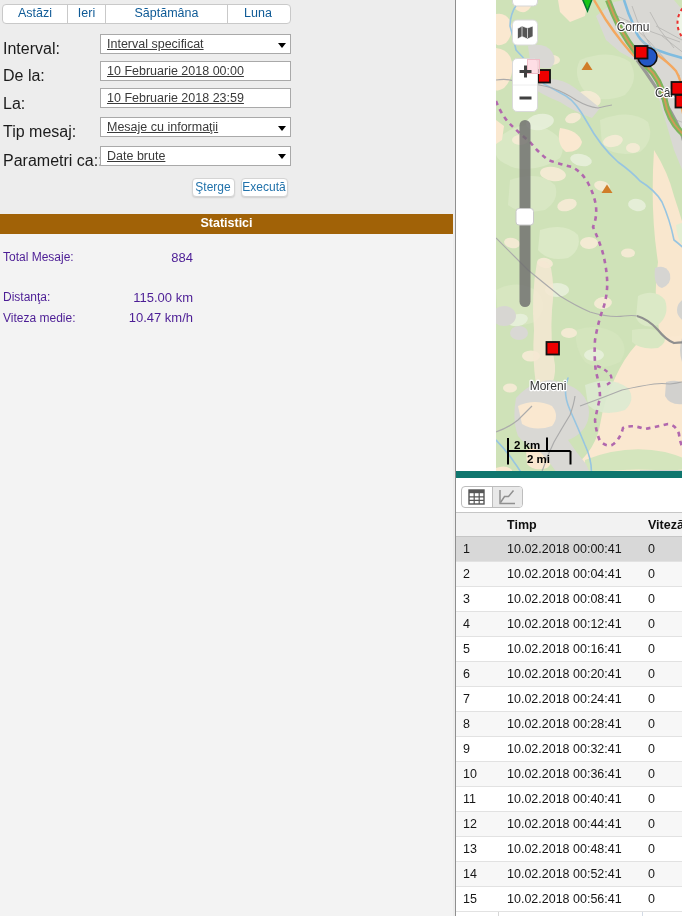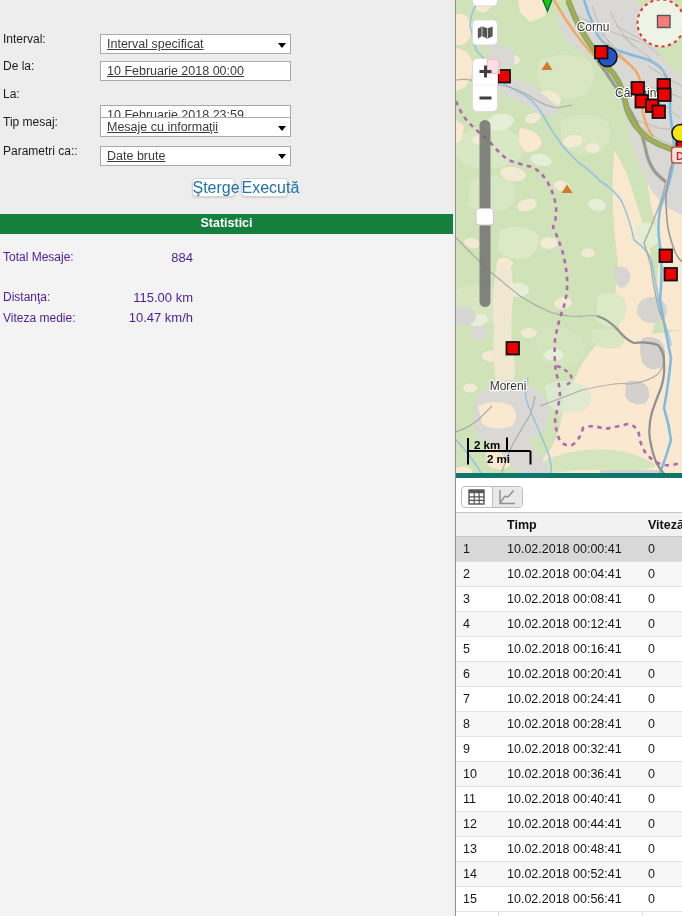--- a/index.html
+++ b/index.html
@@ -8,36 +8,36 @@
 #left { position:absolute; left:0; top:0; width:453px; height:916px; background:#ededed; }
 #leftlow { position:absolute; left:0; top:233px; width:453px; height:683px; background:#f3f3f3; }
 #right { position:absolute; left:455px; top:0; width:227px; height:916px; background:#fff; border-left:1px solid #8f8f8f; }
 
 
 #tgrp { position:absolute; left:2px; top:4px; width:289px; height:19.5px; background:#fff;
   border:1px solid #c9c9c9; border-radius:4px; display:flex; }
 #tgrp .tb { color:#0e5a96; font-size:12.5px; text-align:center; line-height:17px; border-right:1px solid #c9c9c9; }
 #tgrp .tb:last-child { border-right:none; }
 
-.lbl { position:absolute; left:3px; font-size:12px; color:#1b1b1b; }
+.lbl { position:absolute; left:3px; font-size:16px; color:#1b1b1b;margin-top:8px; }
 .fld { position:absolute; left:100px; width:191px; height:20px; background:#fff;
   border:1px solid #a9a9a9; font-size:12.5px; color:#3a3a3a; line-height:19px; padding-left:6px;text-decoration:underline; }
 .arr { position:absolute; right:4px; top:7.5px; width:0; height:0;
   border-left:4.5px solid transparent; border-right:4.5px solid transparent; border-top:5px solid #000; }
 .btn { position:absolute; height:19px; background:#fff; border:1px solid #d4d4d4; border-radius:4px;
-  color:#2172ab; font-size:16px; text-align:center; line-height:17px; box-shadow:0 1px 1.5px rgba(0,0,0,0.12); }
-
-#statbar { position:absolute; left:0; top:213.5px; width:453px; height:20px; background:#15803d;
+  color:#2172ab; font-size:12px; text-align:center; line-height:17px; box-shadow:0 1px 1.5px rgba(0,0,0,0.12); }
+
+#statbar { position:absolute; left:0; top:213.5px; width:453px; height:20px; background:#a16207;
   color:#fff; font-size:12.5px; font-weight:bold; text-align:center; line-height:19.5px; }
 .srow { position:absolute; left:0; width:453px; height:20px; font-size:12px; color:#4c1d95; }
 .srow .sl { position:absolute; left:3px; top:0; }
 .srow .sv { position:absolute; left:0; top:-0.5px; width:157px; text-align:right; font-size:13px;margin-left:36px; }
 
 
-#mapbox { position:absolute; left:0; top:0; width:226px; height:478px; border-bottom:5px solid #0f766e; overflow:hidden; }
+#mapbox { position:absolute; left:0; top:0; width:226px; height:478px; border-bottom:7px solid #0f766e; overflow:hidden;padding-left:40px; }
 #toolrow { position:absolute; left:0; top:479px; width:226px; height:33px; background:#fff; }
 #btngrp { position:absolute; left:5px; top:7px; width:62px; height:22px; border:1px solid #bdbdbd;
   border-radius:4px; overflow:hidden; display:flex; background:#fff; }
 #btngrp .half { width:31px; height:100%; display:flex; align-items:center; justify-content:center; }
 #btngrp .half.g { background:#e9e9e9; border-left:1px solid #bdbdbd; }
 
 #tbl { position:absolute; left:0; top:512px; width:227px; }
 .thr { height:25px; background:#f2f2f2; border-top:1px solid #c6c6c6; border-bottom:1px solid #c6c6c6; position:relative; }
 .thr .h1 { position:absolute; left:51px; top:5px; font-size:12.5px; font-weight:bold; color:#111; }
 .thr .h2 { position:absolute; left:192px; top:5px; font-size:12.5px; font-weight:bold; color:#111; }
@@ -47,26 +47,32 @@
 .tr .c0 { position:absolute; left:7px; top:5px; }
 .tr .c1 { position:absolute; left:51px; top:5px; }
 .tr .c2 { position:absolute; left:192px; top:5px; }
 .vline1 { position:absolute; left:42px; top:512px; width:1px; height:404px; background:#d6d6d6; }
 .vline2 { position:absolute; left:186px; top:512px; width:1px; height:404px; background:#d3dbe6; }
 </style>
 </head>
 <body>
 <div id="left">
   <div id="leftlow"></div>
+  <div id="tgrp">
+    <div class="tb" style="width:65px;">Astăzi</div>
+    <div class="tb" style="width:38px;">Ieri</div>
+    <div class="tb" style="width:122px;">Săptămâna</div>
+    <div class="tb" style="width:60px;">Luna</div>
+  </div>
   <div class="lbl" style="top:31.5px;">Interval:</div>
   <div class="fld" style="top:34px;">Interval specificat<span class="arr"></span></div>
   <div class="lbl" style="top:59px;">De la:</div>
   <div class="fld" style="top:61px;">10 Februarie 2018 00:00</div>
   <div class="lbl" style="top:86.5px;">La:</div>
-  <div class="fld" style="top:105px;">10 Februarie 2018 23:59</div>
+  <div class="fld" style="top:88px;">10 Februarie 2018 23:59</div>
   <div class="lbl" style="top:115px;">Tip mesaj:</div>
   <div class="fld" style="top:117px;">Mesaje cu informaţii<span class="arr"></span></div>
   <div class="lbl" style="top:143.5px;">Parametri ca::</div>
   <div class="fld" style="top:145.5px;">Date brute<span class="arr"></span></div>
   <div class="btn" style="left:191.5px; top:177.5px; width:43px;">Şterge</div>
   <div class="btn" style="left:240.5px; top:177.5px; width:47px;">Execută</div>
   <div id="statbar">Statistici</div>
   <div class="srow" style="top:250px;">
       <span class="sl">Total Mesaje:</span>
       <span class="sv">884</span>

